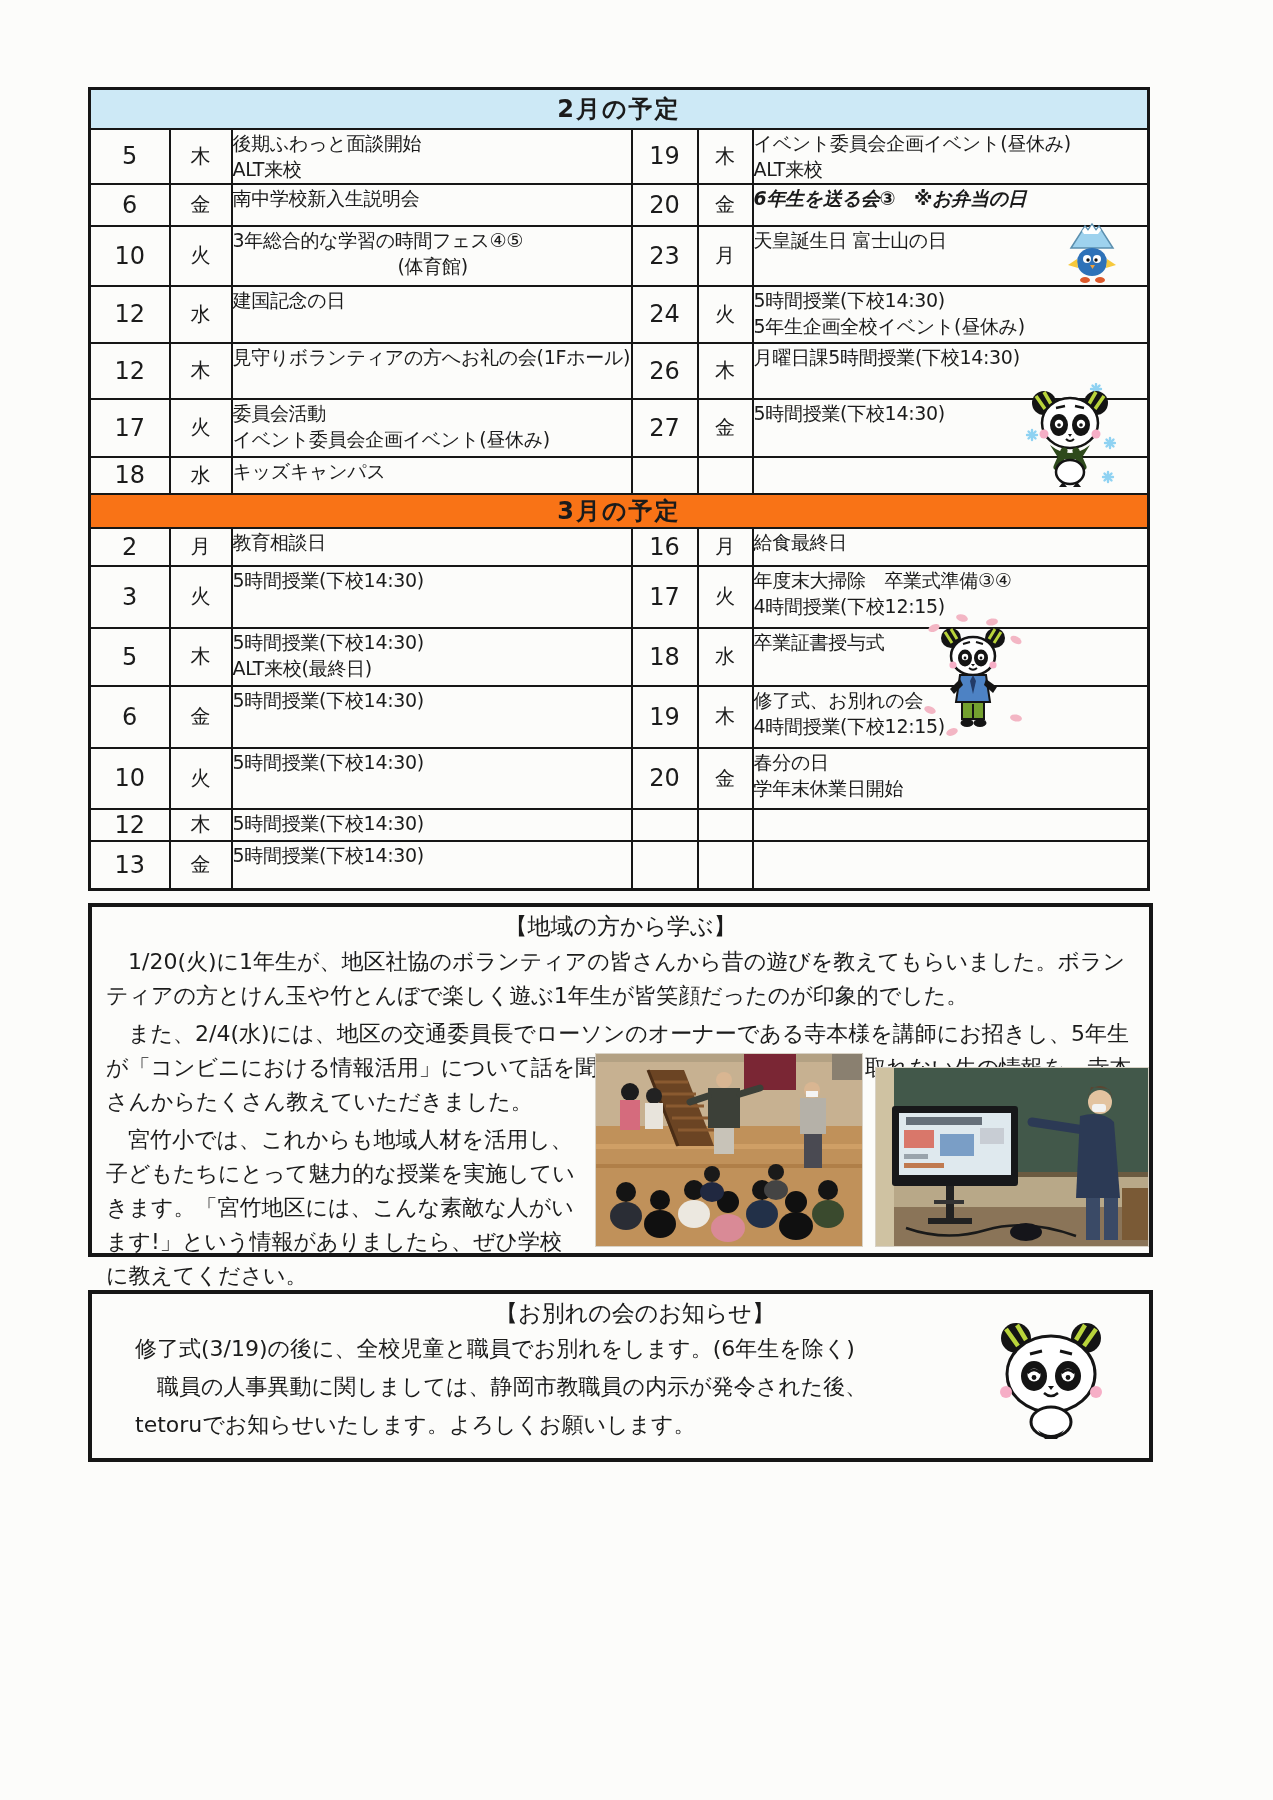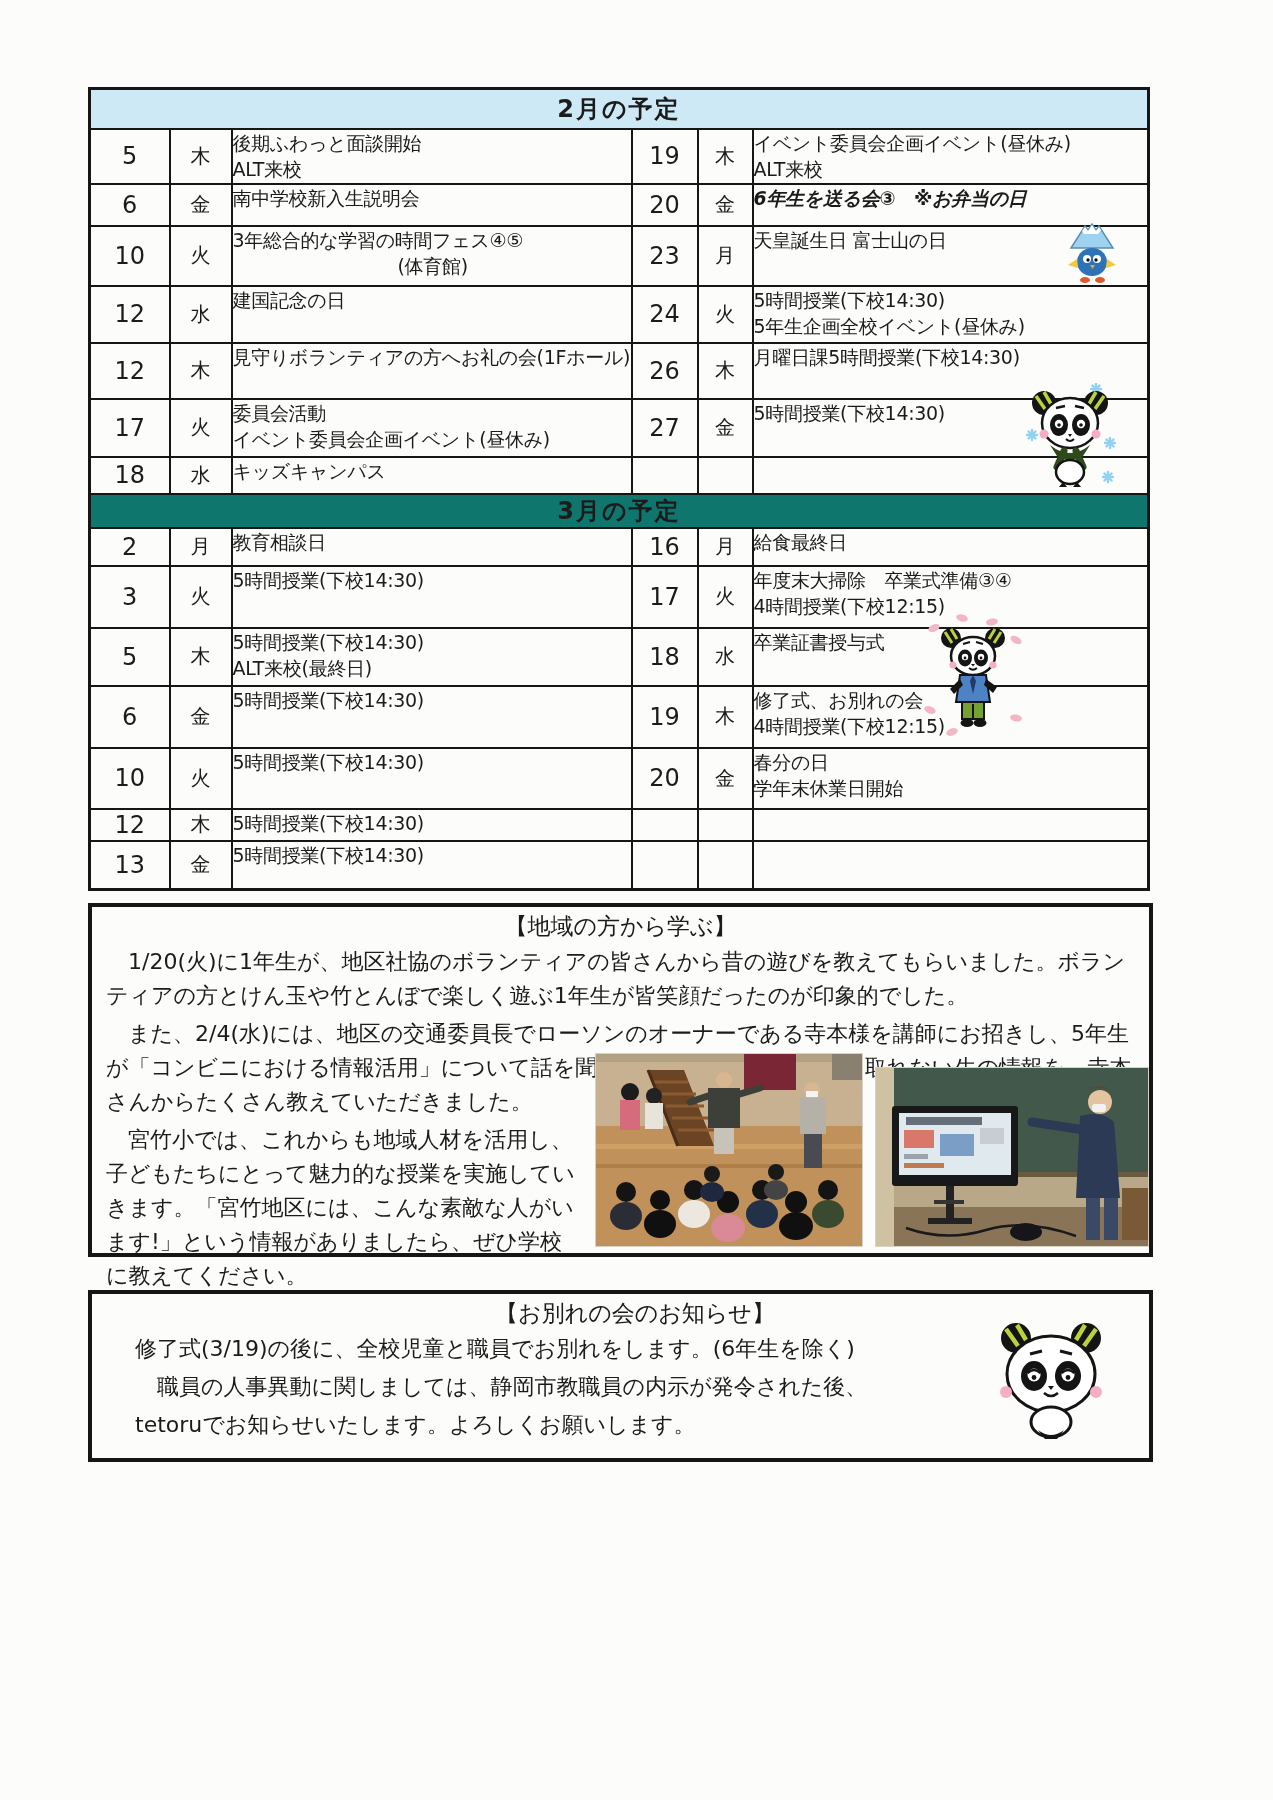--- a/index.html
+++ b/index.html
@@ -15,21 +15,21 @@
     border-collapse:collapse; table-layout:fixed;
     border:3px solid #161616;
     padding-left:20px;
   }
   table.sched td { border:2px solid #161616; padding:0; overflow:visible; }
   tr.hdr td {
     text-align:center; font-size:24px; font-weight:600; letter-spacing:2px;
     vertical-align:middle;
   }
   .feb-hdr td { background:#cde9f6; }
-  .mar-hdr td { background:#0f766e;margin-top:27px; }
+  .mar-hdr td { background:#f97316;margin-top:27px; }
   td.c-date { text-align:center; vertical-align:middle; font-size:24px; }
   td.c-day  { text-align:center; vertical-align:middle; font-size:20px; }
   td.c-event{ vertical-align:top; font-size:19px; line-height:26px; padding:2px 4px 0 8px; letter-spacing:-0.3px; }
   .el { white-space:nowrap; }
   .el.bold { font-weight:bold;font-style:italic; }
   .el.indent { padding-left:165px; }
 
   
   .tbox {
     position:absolute; left:88px; width:1065px; box-sizing:border-box;

